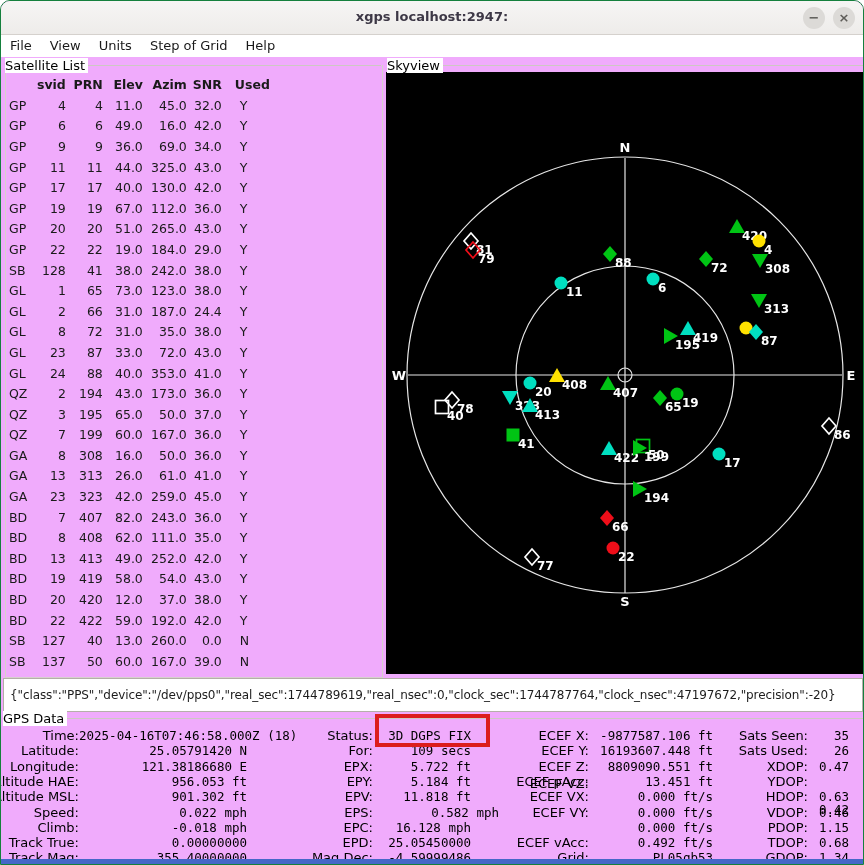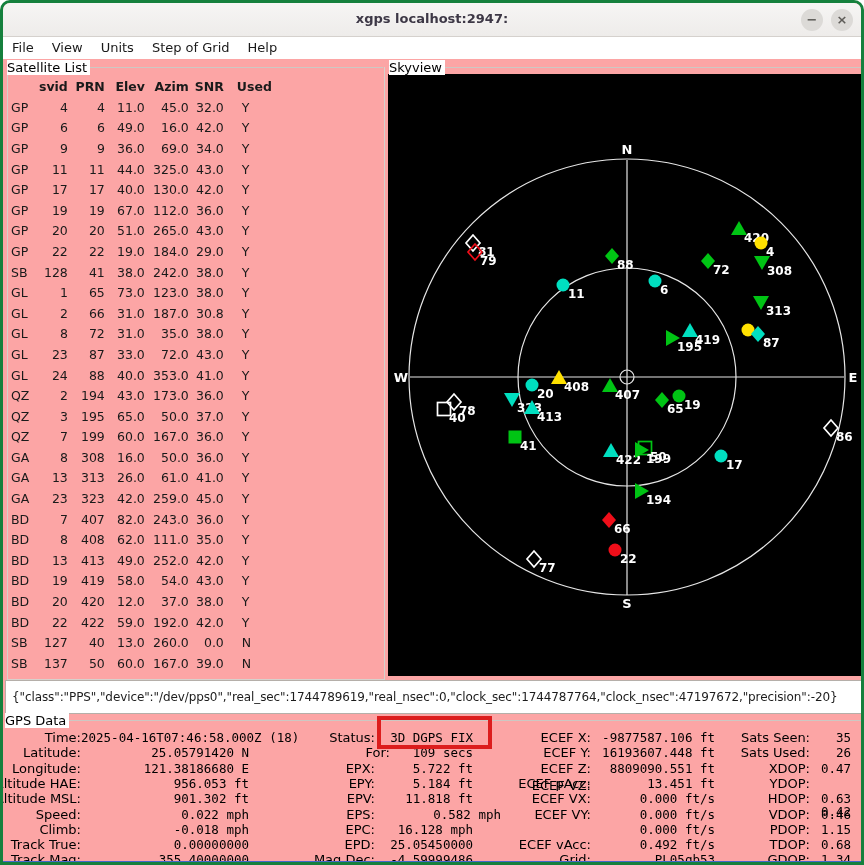--- a/index.html
+++ b/index.html
@@ -1,17 +1,17 @@
 <!DOCTYPE html>
 <html><head>
 <meta charset="utf-8">
 <style>
   html,body{margin:0;padding:0;background:#ffffff;}
   body{width:864px;height:865px;position:relative;font-family:"DejaVu Sans","Liberation Sans",sans-serif;color:#1a1a1a;overflow:hidden;}
-  .window{position:absolute;inset:0;background:#fca5a5;border:3px solid #15803d;border-radius:10px 10px 0 0;overflow:hidden;}
+  .window{position:absolute;inset:0;background:#f0abfc;border:1px solid #15803d;border-radius:10px 10px 0 0;overflow:hidden;}
   
   .titlebar{position:absolute;left:0;top:0;width:100%;height:33px;background:linear-gradient(#f6f5f4,#eeecea);border-bottom:1px solid #d5d1cd;}
   .title{position:absolute;left:0;right:0;top:8px;text-align:center;font-size:13px;font-weight:bold;color:#3d3846;}
   .winbtn{position:absolute;top:6px;width:22px;height:22px;border-radius:50%;background:#dcdad7;color:#5e5c58;text-align:center;line-height:21px;font-size:13px;font-weight:bold;}
   .btn-min{right:38px;}
   .btn-close{right:8px;}
   
   .menubar{position:absolute;left:0;top:34px;width:100%;height:22px;background:#ffffff;}
   .menu-item{display:inline-block;padding:2px 9px 0 9px;font-size:13px;color:#1a1a1a;}
   
@@ -165,21 +165,21 @@
           <td class="c4">123.0</td>
           <td class="c5">38.0</td>
           <td class="c6">Y</td>
         </tr>
         <tr>
           <td class="c0">GL</td>
           <td class="c1">2</td>
           <td class="c2">66</td>
           <td class="c3">31.0</td>
           <td class="c4">187.0</td>
-          <td class="c5">30.8</td>
+          <td class="c5">24.4</td>
           <td class="c6">Y</td>
         </tr>
         <tr>
           <td class="c0">GL</td>
           <td class="c1">8</td>
           <td class="c2">72</td>
           <td class="c3">31.0</td>
           <td class="c4">35.0</td>
           <td class="c5">38.0</td>
           <td class="c6">Y</td>
@@ -489,21 +489,21 @@
       <div class="gps-label" style="left: -52px; width: 130px; top: 727px;">Time:</div>
       <div class="gps-value left" style="left: 78px; width: 280px; top: 727px;">2025-04-16T07:46:58.000Z (18)</div>
       <div class="gps-label" style="left: 242px; width: 130px; top: 727px;">Status:</div>
       <div class="gps-value" style="left: 240px; width: 230px; top: 727px;">3D DGPS FIX</div>
       <div class="gps-label" style="left: 458px; width: 130px; top: 727px;">ECEF X:</div>
       <div class="gps-value" style="left: 482px; width: 230px; top: 727px;">-9877587.106 ft</div>
       <div class="gps-label" style="left: 677px; width: 130px; top: 727px;">Sats Seen:</div>
       <div class="gps-value" style="left: 618px; width: 230px; top: 727px;">35</div>
       <div class="gps-label" style="left: -52px; width: 130px; top: 742.3px;">Latitude:</div>
       <div class="gps-value" style="left: 16px; width: 230px; top: 742.3px;">25.05791420 N</div>
-      <div class="gps-label" style="left: 242px; width: 130px; top: 742.3px; margin-left: 15px;">For:</div>
+      <div class="gps-label" style="left: 242px; width: 130px; top: 742.3px;">For:</div>
       <div class="gps-value" style="left: 240px; width: 230px; top: 742.3px;">109 secs</div>
       <div class="gps-label" style="left: 458px; width: 130px; top: 742.3px;">ECEF Y:</div>
       <div class="gps-value" style="left: 482px; width: 230px; top: 742.3px;">16193607.448 ft</div>
       <div class="gps-label" style="left: 677px; width: 130px; top: 742.3px;">Sats Used:</div>
       <div class="gps-value" style="left: 618px; width: 230px; top: 742.3px;">26</div>
       <div class="gps-label" style="left: -52px; width: 130px; top: 757.6px;">Longitude:</div>
       <div class="gps-value" style="left: 16px; width: 230px; top: 757.6px;">121.38186680 E</div>
       <div class="gps-label" style="left: 242px; width: 130px; top: 757.6px;">EPX:</div>
       <div class="gps-value" style="left: 240px; width: 230px; top: 757.6px;">5.722 ft</div>
       <div class="gps-label" style="left: 458px; width: 130px; top: 757.6px;">ECEF Z:</div>

